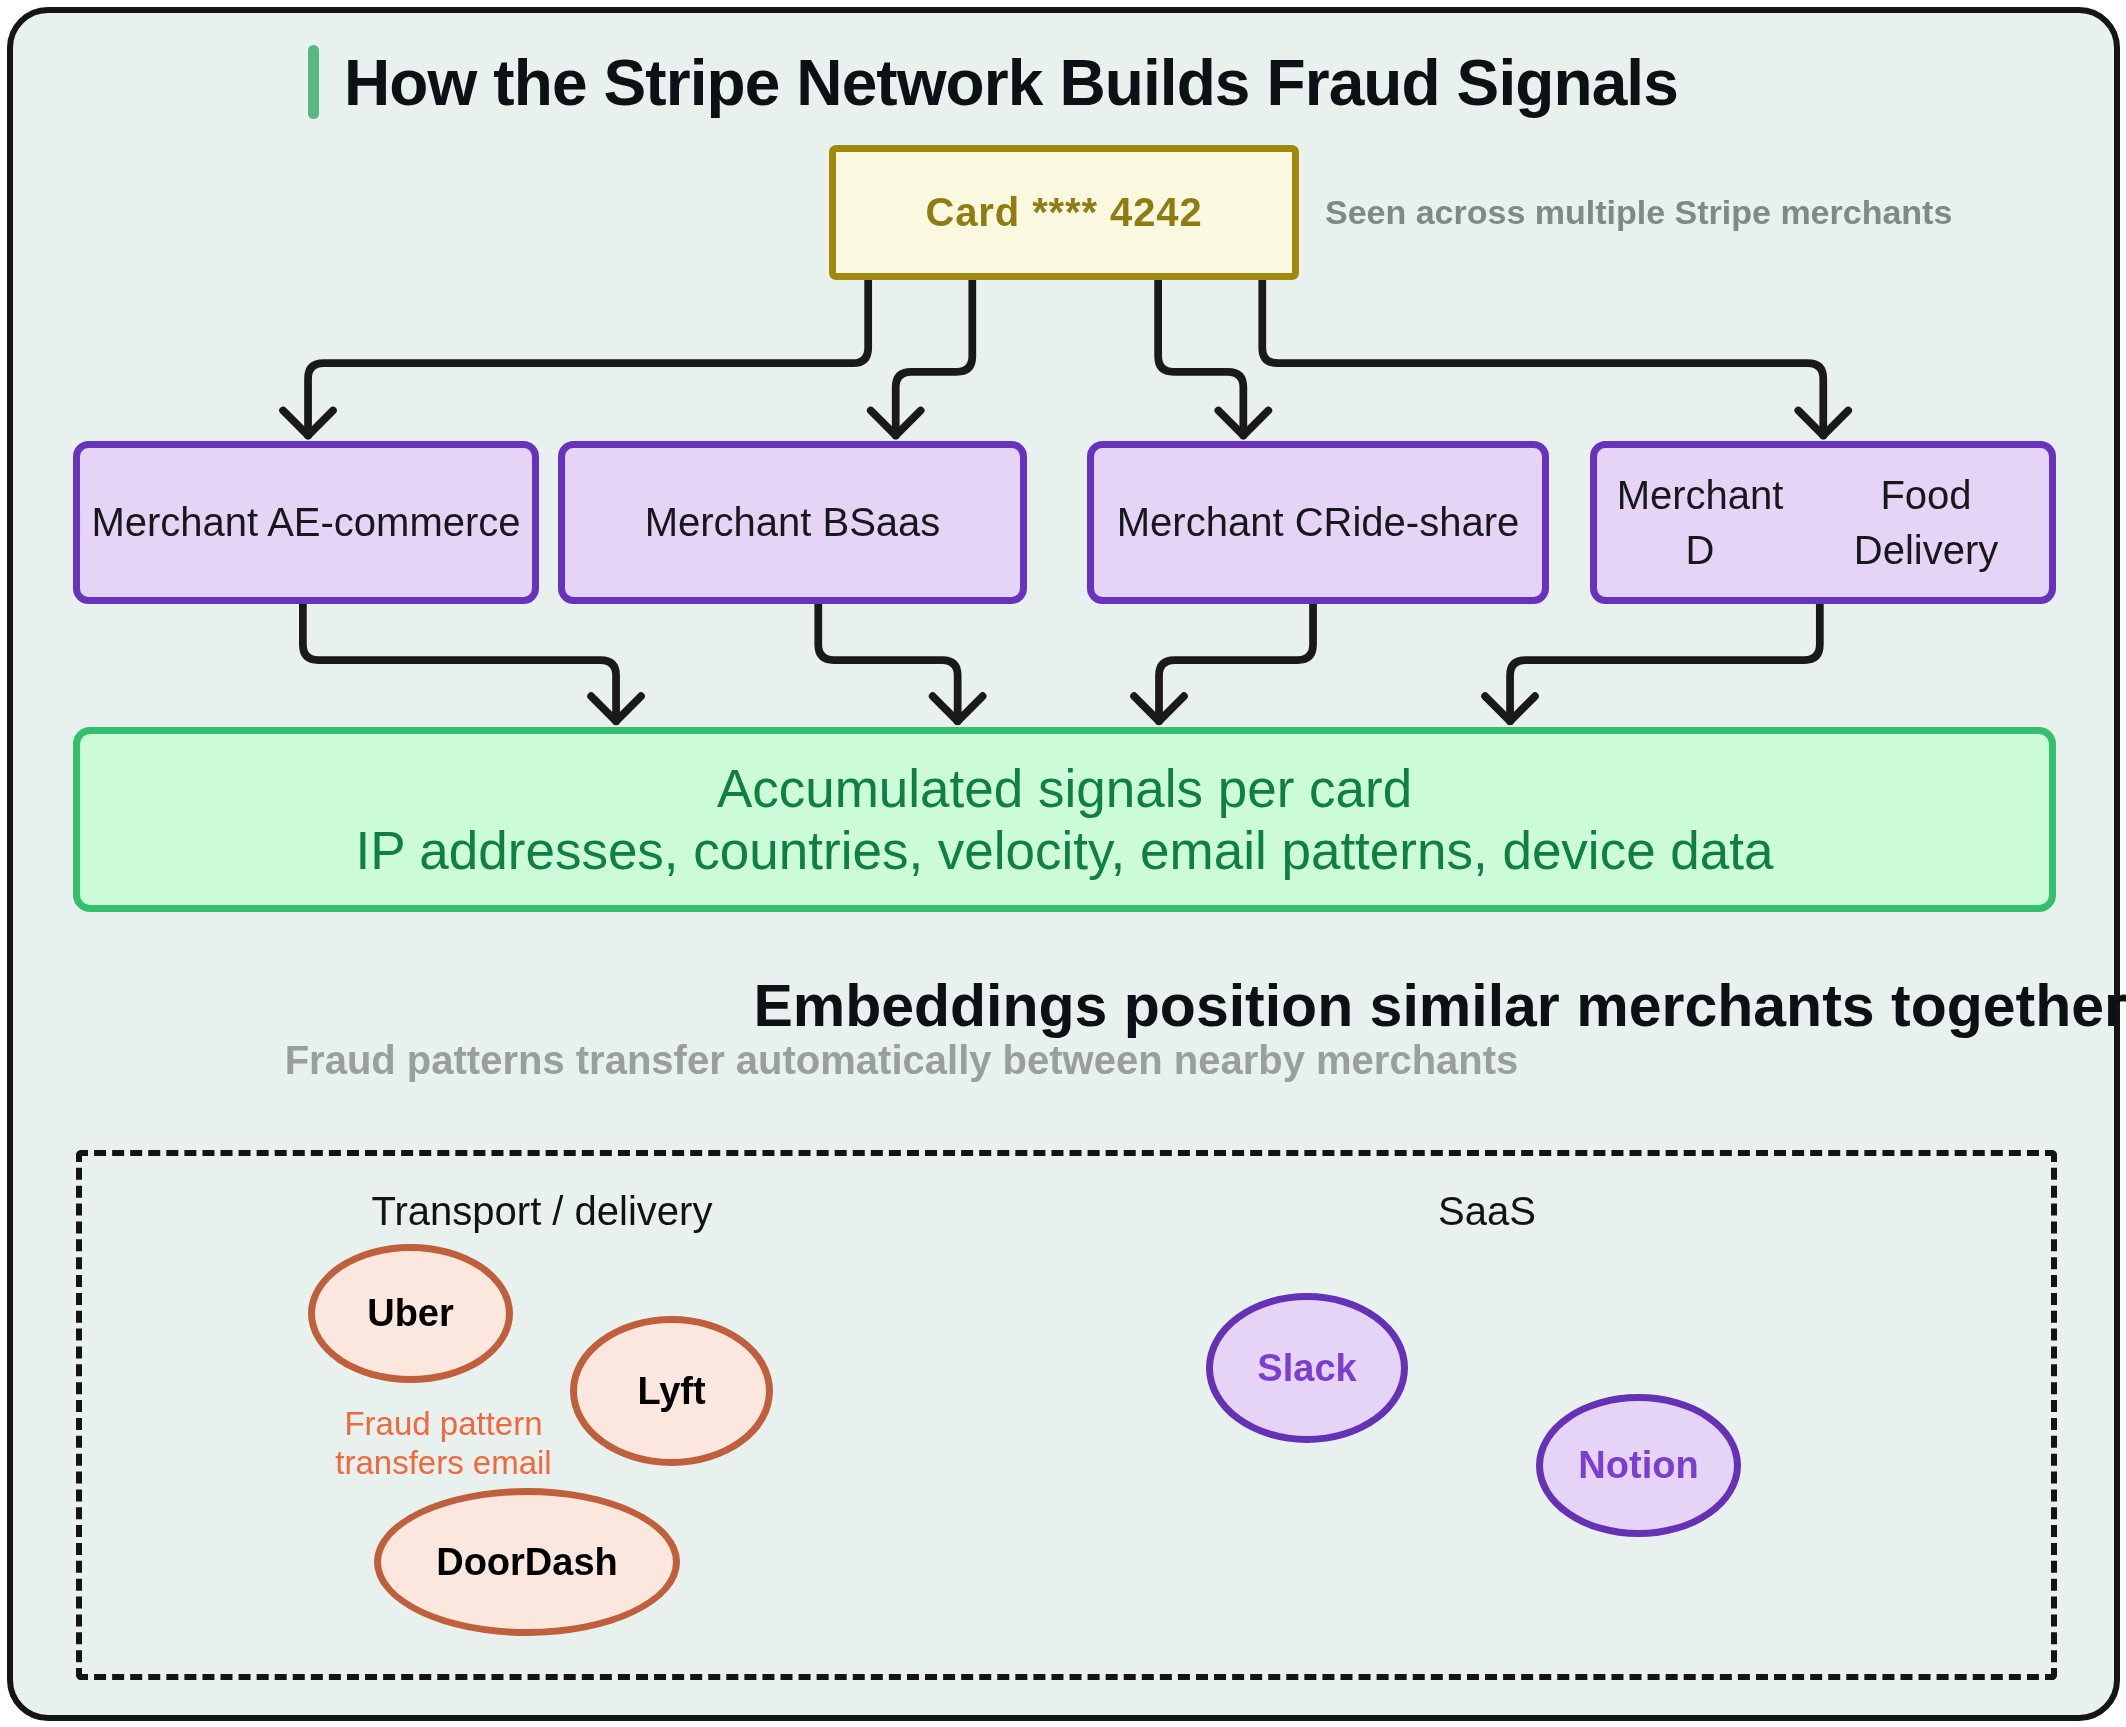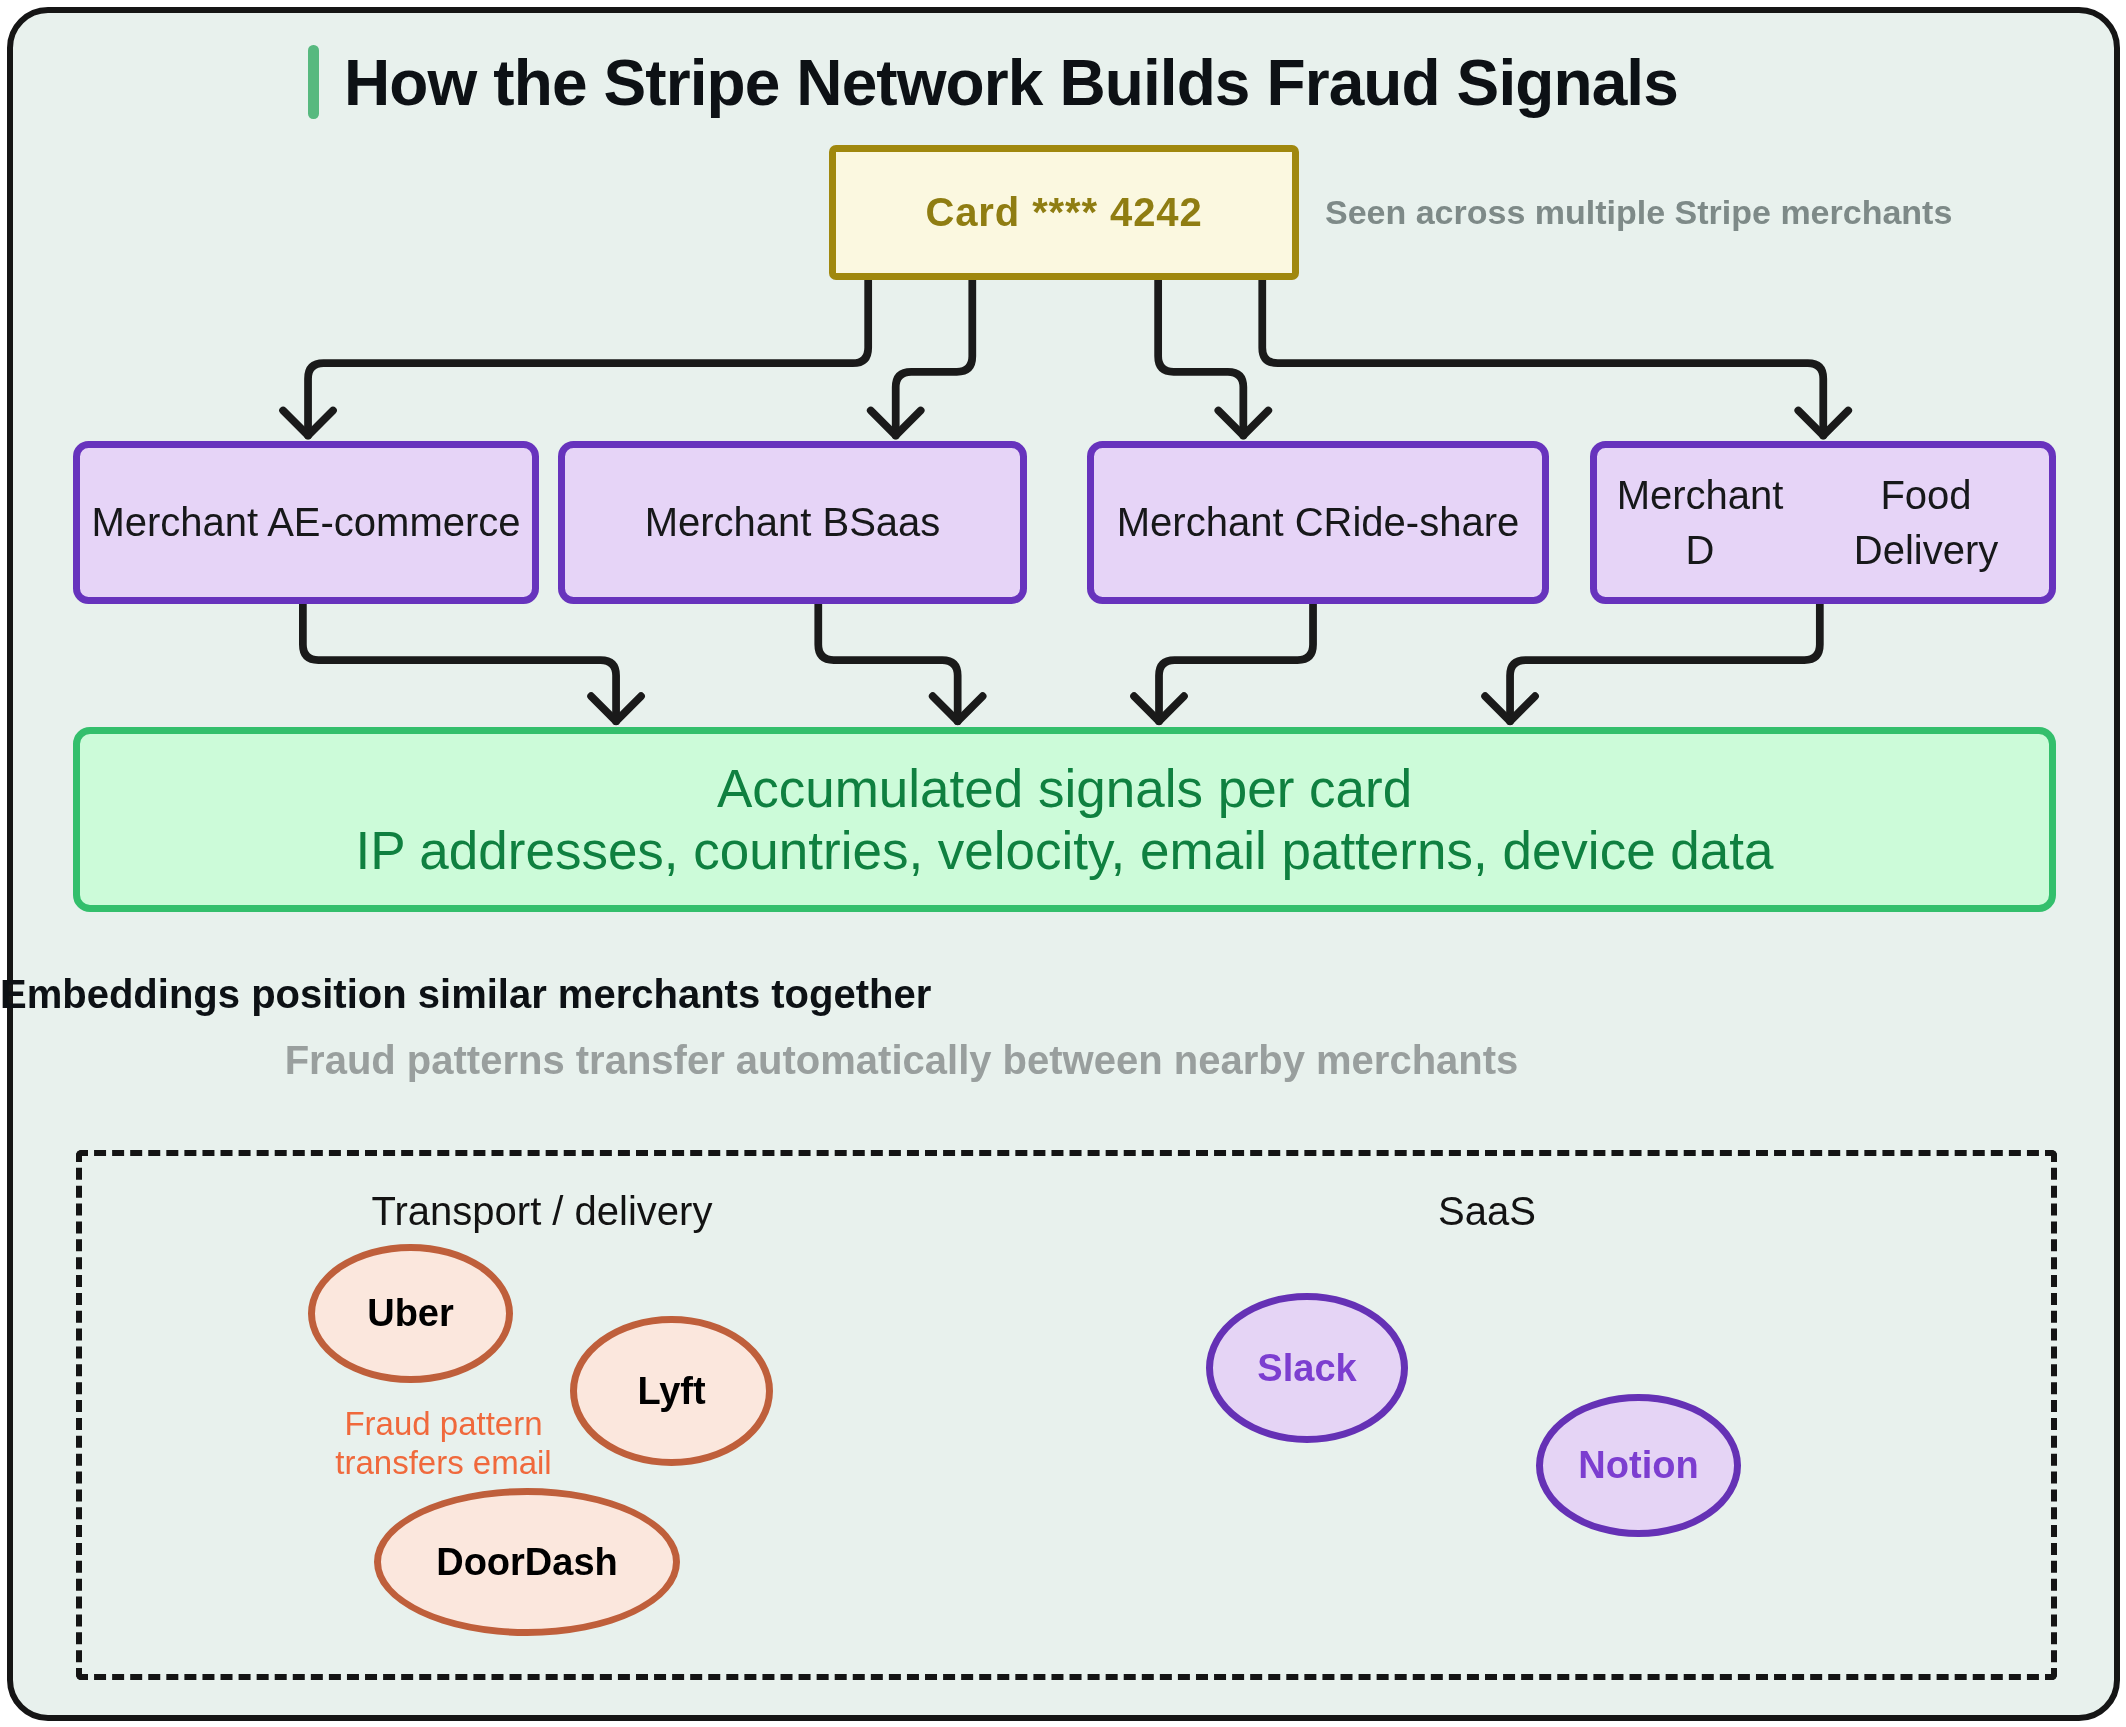--- a/index.html
+++ b/index.html
@@ -33,22 +33,22 @@
   .m-c{left:1087px;width:462px}
   .m-d{left:1590px;width:466px}
 
   
   .signals{position:absolute;left:73px;top:727px;width:1983px;height:185px;box-sizing:border-box;
            background:#ccfbd9;border:7.7px solid #33bf6c;border-radius:17px;
            display:flex;flex-direction:column;align-items:center;justify-content:center;
            font-size:53px;line-height:62px;color:#0f8040;text-align:center;}
 
   
-  .emb-heading{position:absolute;left:0;width:2127px;top:972px;text-align:left;
-               font-size:40px;font-weight:700;color:#0d1115;}
+  .emb-heading{position:absolute;left:0;width:2127px;top:972px;text-align:right;
+               font-size:59px;font-weight:700;color:#0d1115;}
   .emb-sub{position:absolute;left:0;width:1803px;top:1038px;text-align:center;
            font-size:40px;font-weight:700;color:#999f9e;}
 
   
   .map-box{position:absolute;left:76px;top:1150px;width:1981px;height:530px;box-sizing:border-box;
            border:6.9px dashed #141414;border-radius:5.2px;}
   .cluster-label{position:absolute;width:516px;text-align:center;font-size:40px;color:#131313;}
   .label-transport{left:284px;top:1189px;}
   .label-saas{left:1229px;top:1189px;}
 

